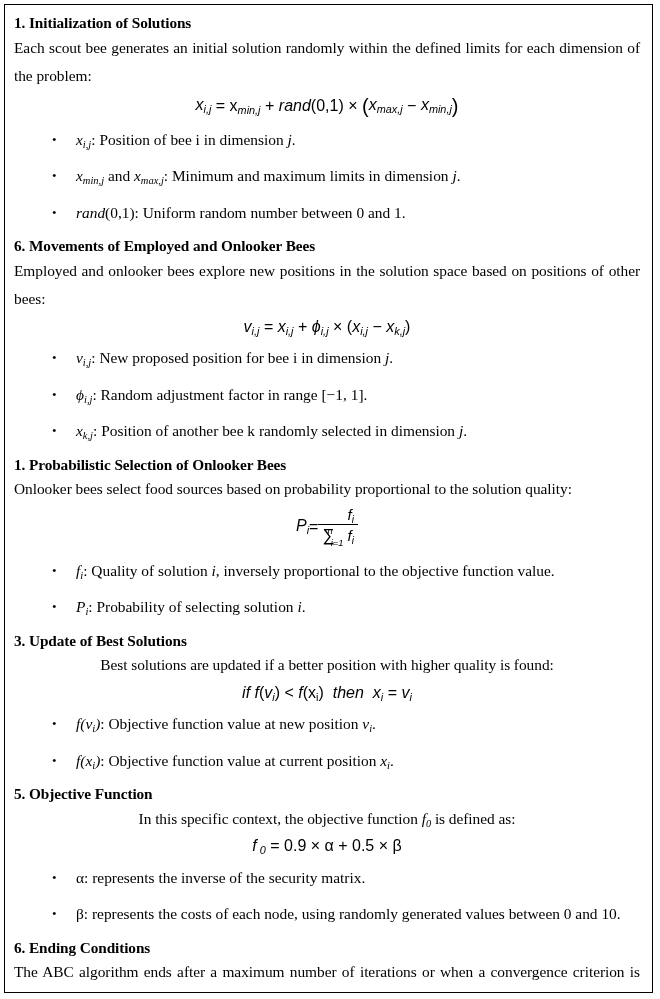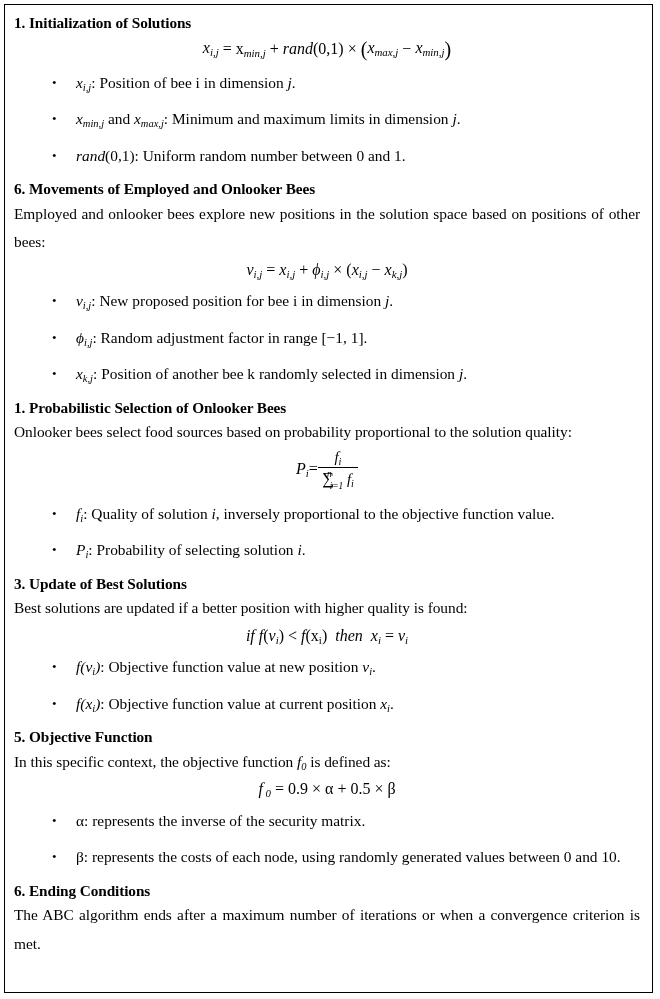--- a/index.html
+++ b/index.html
@@ -38,28 +38,28 @@
   }
 
   .para {
     font-size: 15.4px;
     line-height: 28.5px;
     margin: 0;
     text-align: justify;
     text-justify: inter-word;
     letter-spacing: -0.05px;
   }
-  .para.nojust { text-align: left; }
+  .para.nojust { text-align: center; }
 
   .formula {
     text-align: center;
     font-size: 16px;
     line-height: 1.15;
     margin: 4px 0 4px 0;
-    font-family: Liberation Serif, serif;
+    font-family: Liberation Sans, sans-serif;
   }
   .fml-it { font-style: italic; }
 
   ul.bullets {
     list-style: none;
     margin: 0;
     padding: 0;
   }
   ul.bullets > li {
     position: relative;
@@ -81,21 +81,21 @@
   sub {
     font-size: 0.68em;
     line-height: 0;
     vertical-align: -0.28em;
   }
 
   
   .frac {
     display: inline-block;
     vertical-align: middle;
-    text-align: center;
+    text-align: right;
     font-style: italic;
   }
   .frac .num {
     display: block;
     padding: 0 4px 1px 4px;
     border-bottom: 1.3px solid #000;
     font-size: 15px;
   }
   .frac .den {
     display: block;
@@ -130,20 +130,21 @@
   .op { font-style: normal; }
   .nm { font-style: normal; }
 </style>
 </head>
 <body>
 
 <div id="doc-box">
 
   <div class="section">
     <div class="heading">1. Initialization of Solutions</div>
+    <div class="para">Each scout bee generates an initial solution randomly within the defined limits for each dimension of the problem:</div>
 
     <div class="formula" title="x_{i,j} = x_{min,j} + rand(0,1) × (x_{max,j} − x_{min,j})">
       <span class="fml-it">x<sub>i,j</sub></span>
       <span class="op"> = </span>
       <span class="nm">x</span><sub class="fml-it">min,j</sub>
       <span class="op"> + </span>
       <span class="fml-it">rand</span><span class="op">(0,1)</span>
       <span class="op"> × </span>
       <span class="bigparen">(</span><span class="fml-it">x<sub>max,j</sub></span>
       <span class="op"> − </span><span class="fml-it">x<sub>min,j</sub></span><span class="bigparen">)</span>

